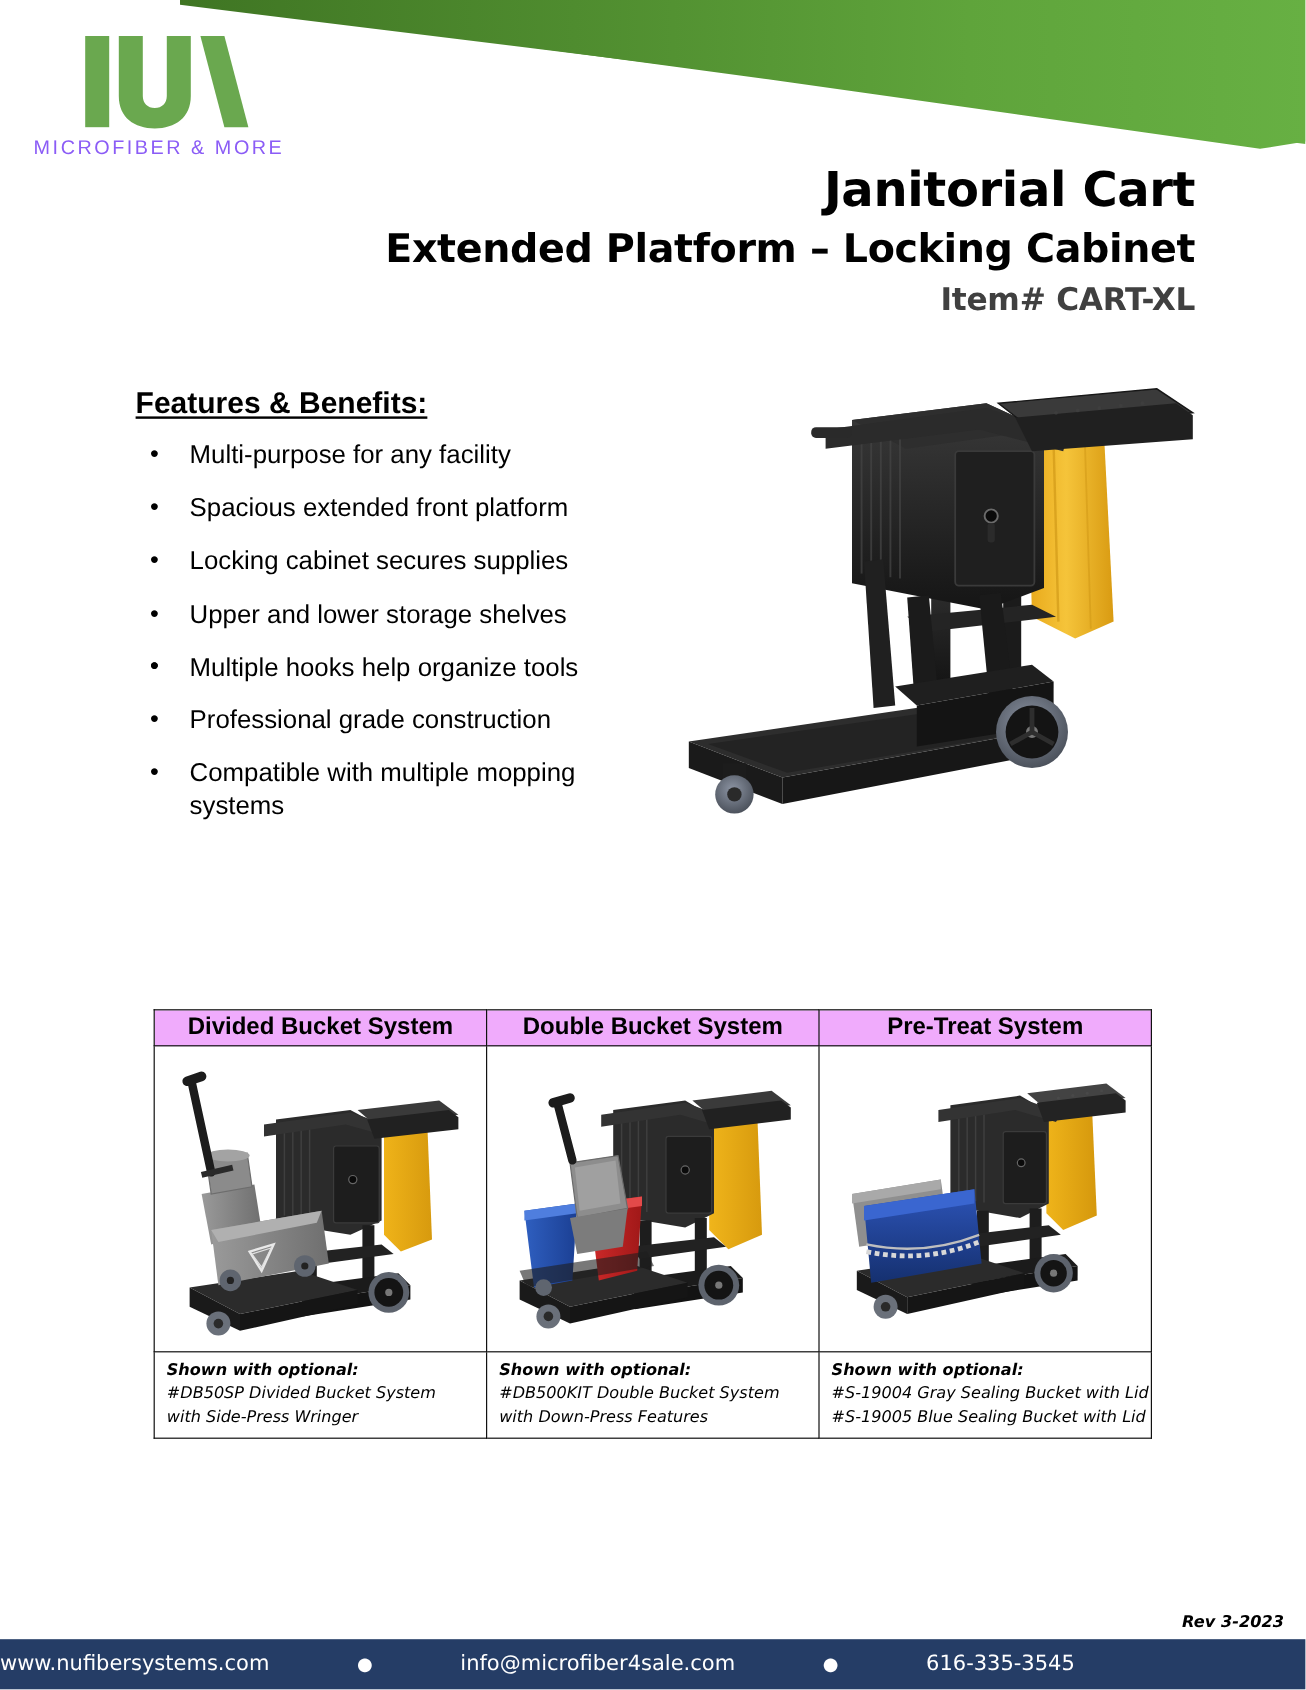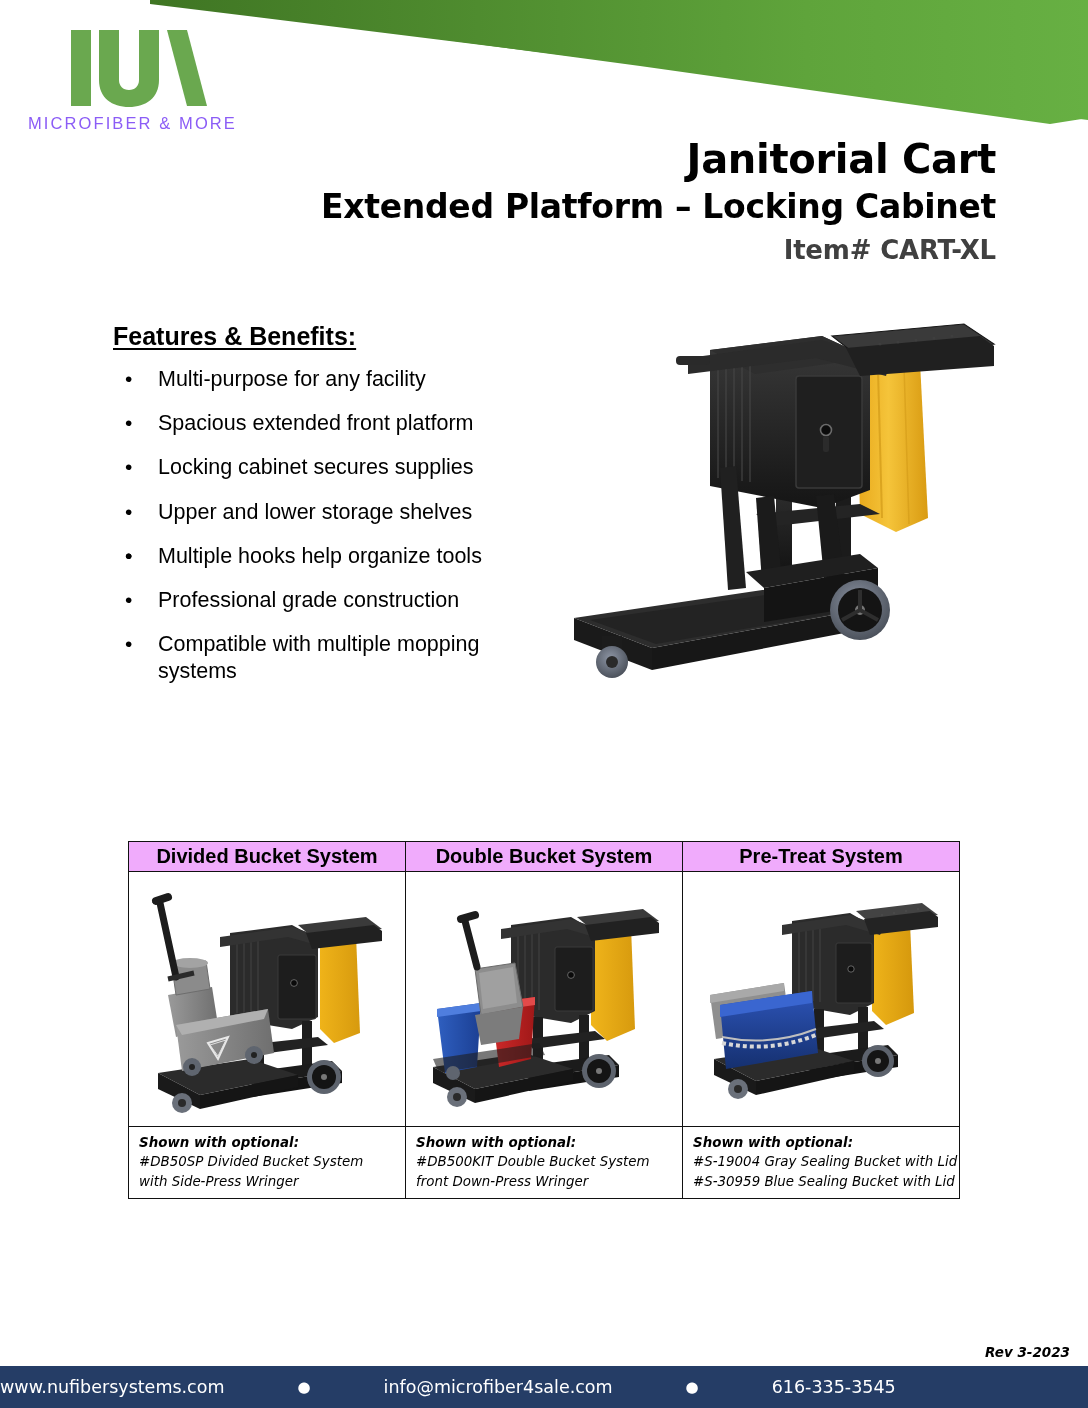--- a/index.html
+++ b/index.html
@@ -448,26 +448,26 @@
 
       <tr>
         <td class="cap-cell">
           <div class="cap-line head">Shown with optional:</div>
           <div class="cap-line">#DB50SP Divided Bucket System</div>
           <div class="cap-line">with Side-Press Wringer</div>
         </td>
         <td class="cap-cell">
           <div class="cap-line head">Shown with optional:</div>
           <div class="cap-line">#DB500KIT Double Bucket System</div>
-          <div class="cap-line">front Down-Press Wringer</div>
+          <div class="cap-line">with Down-Press Features</div>
         </td>
         <td class="cap-cell">
           <div class="cap-line head">Shown with optional:</div>
           <div class="cap-line">#S-19004 Gray Sealing Bucket with Lid</div>
-          <div class="cap-line">#S-30959 Blue Sealing Bucket with Lid</div>
+          <div class="cap-line">#S-19005 Blue Sealing Bucket with Lid</div>
         </td>
       </tr>
     </tbody>
   </table>
 
   <div class="rev">Rev 3-2023</div>
 
   <div class="footer-bar">
     <div class="footer-inner">
       <span>www.nufibersystems.com</span>

